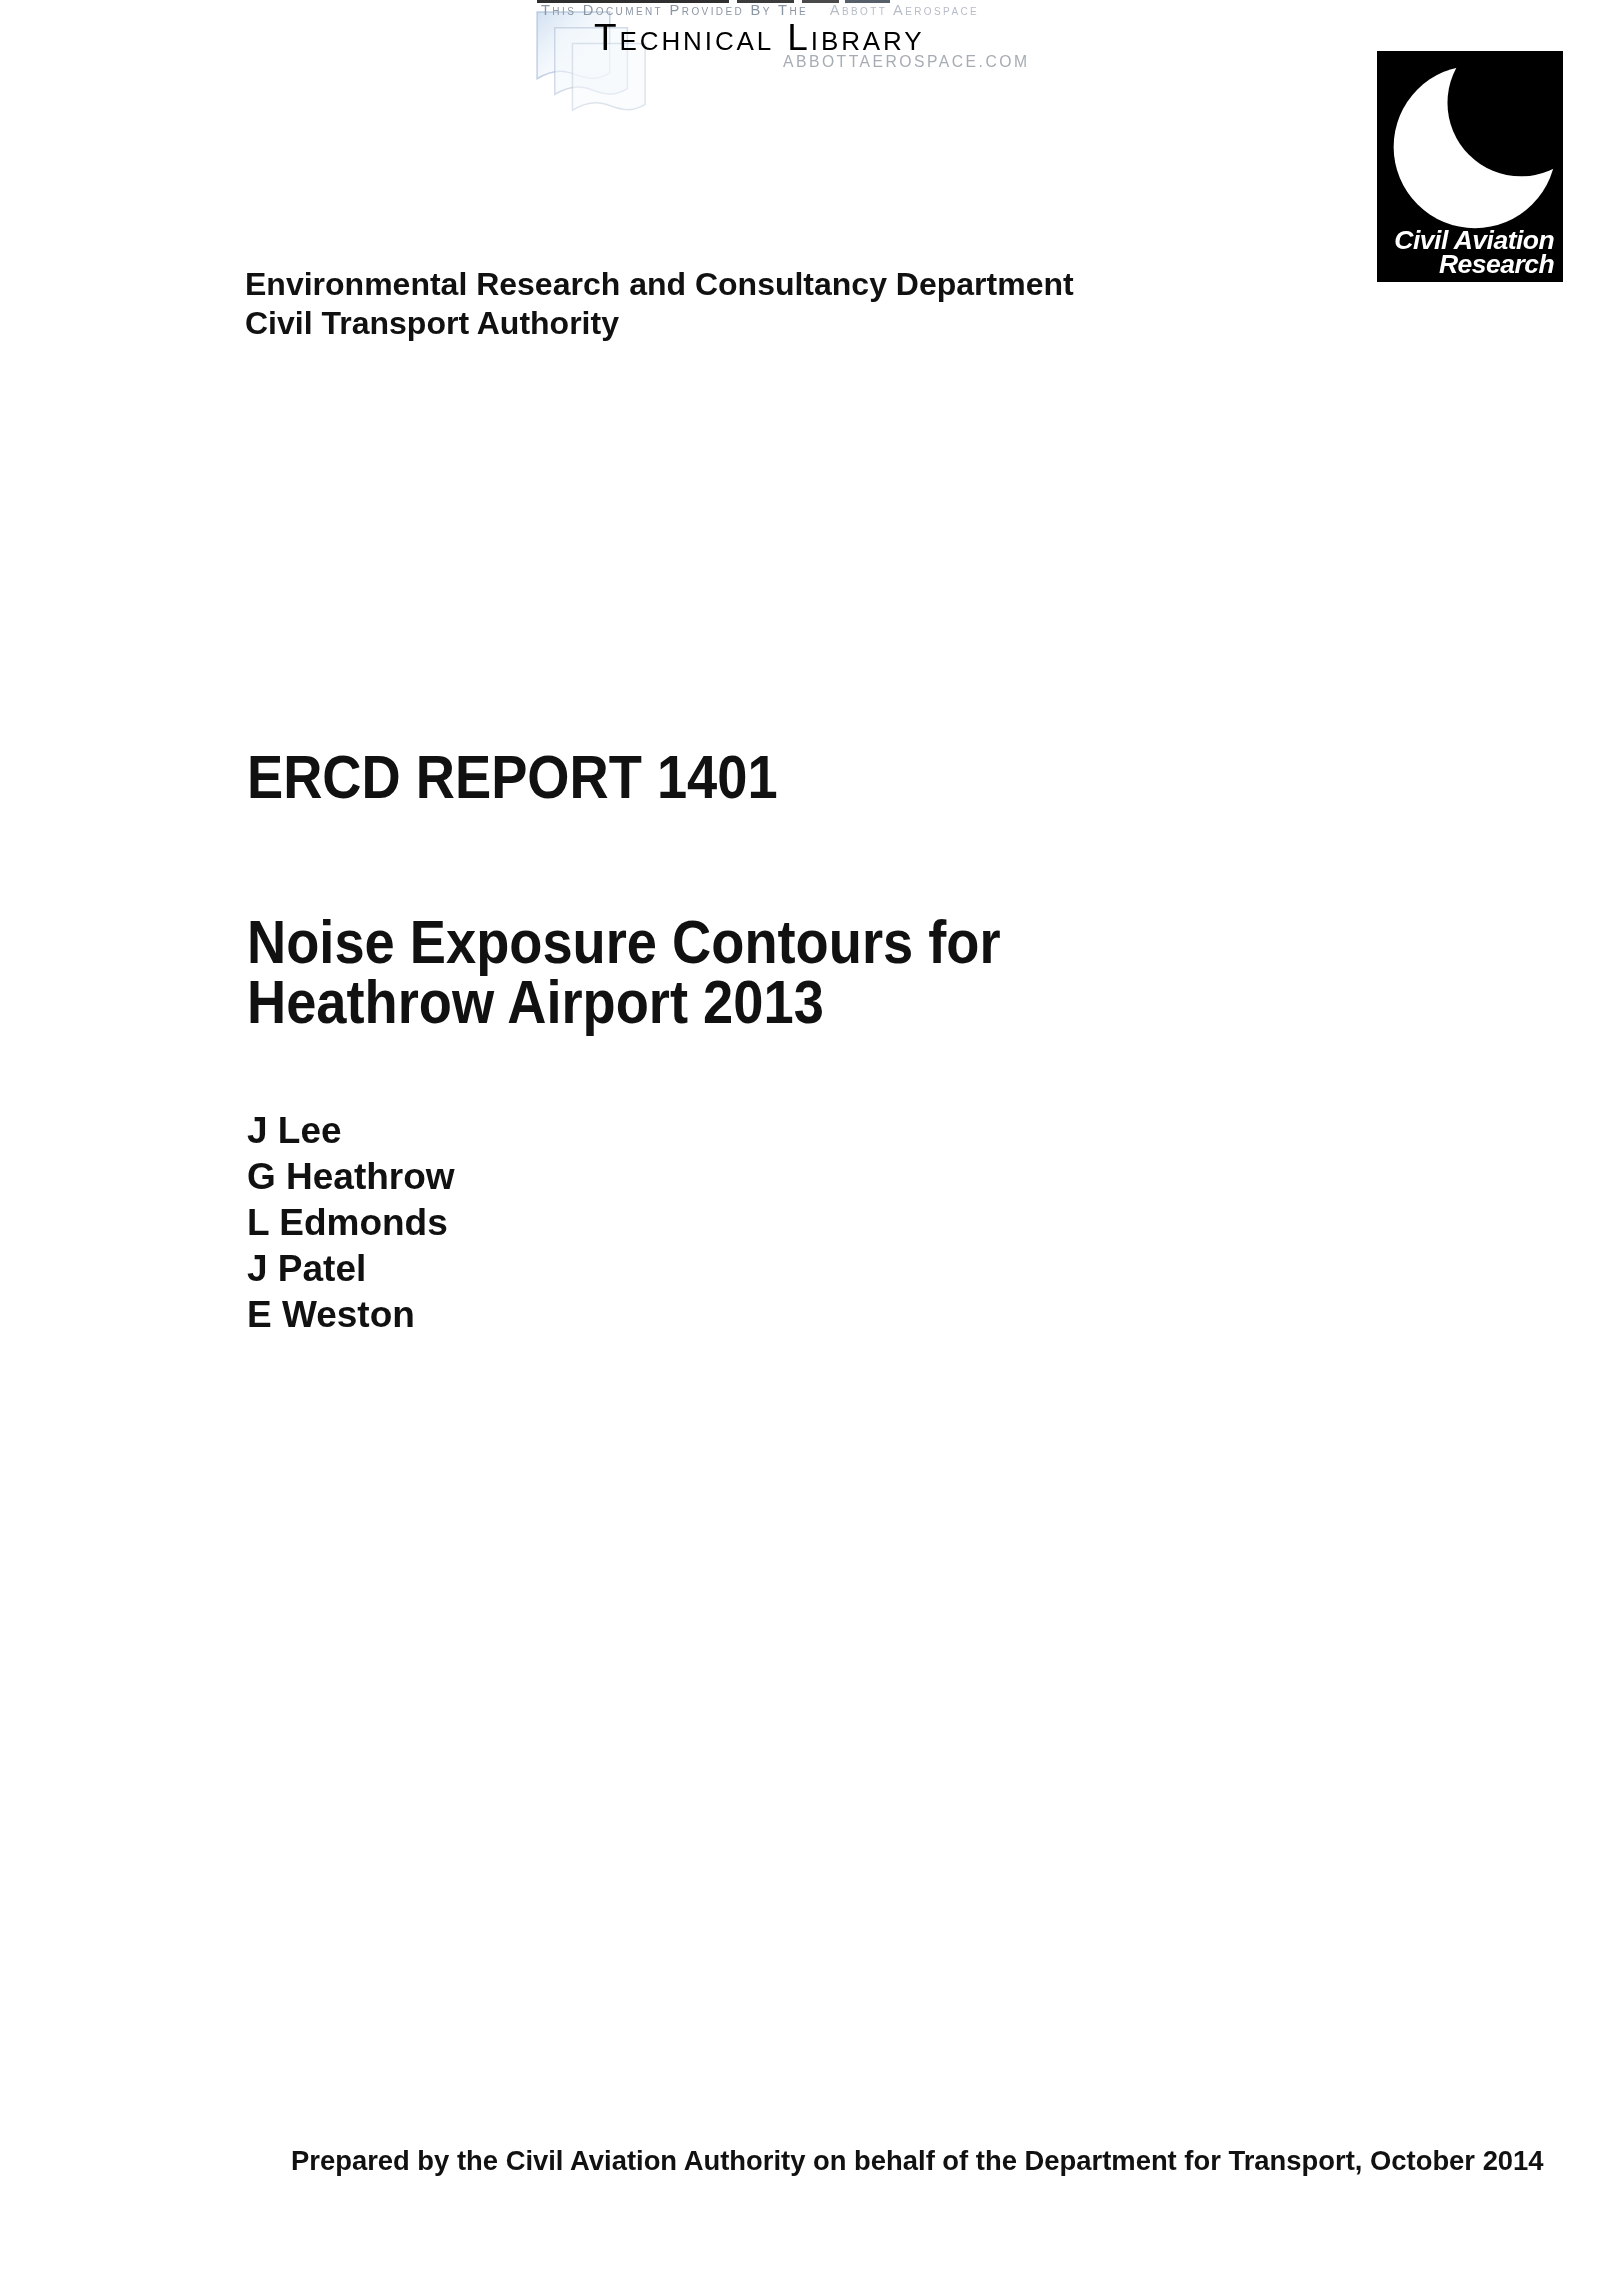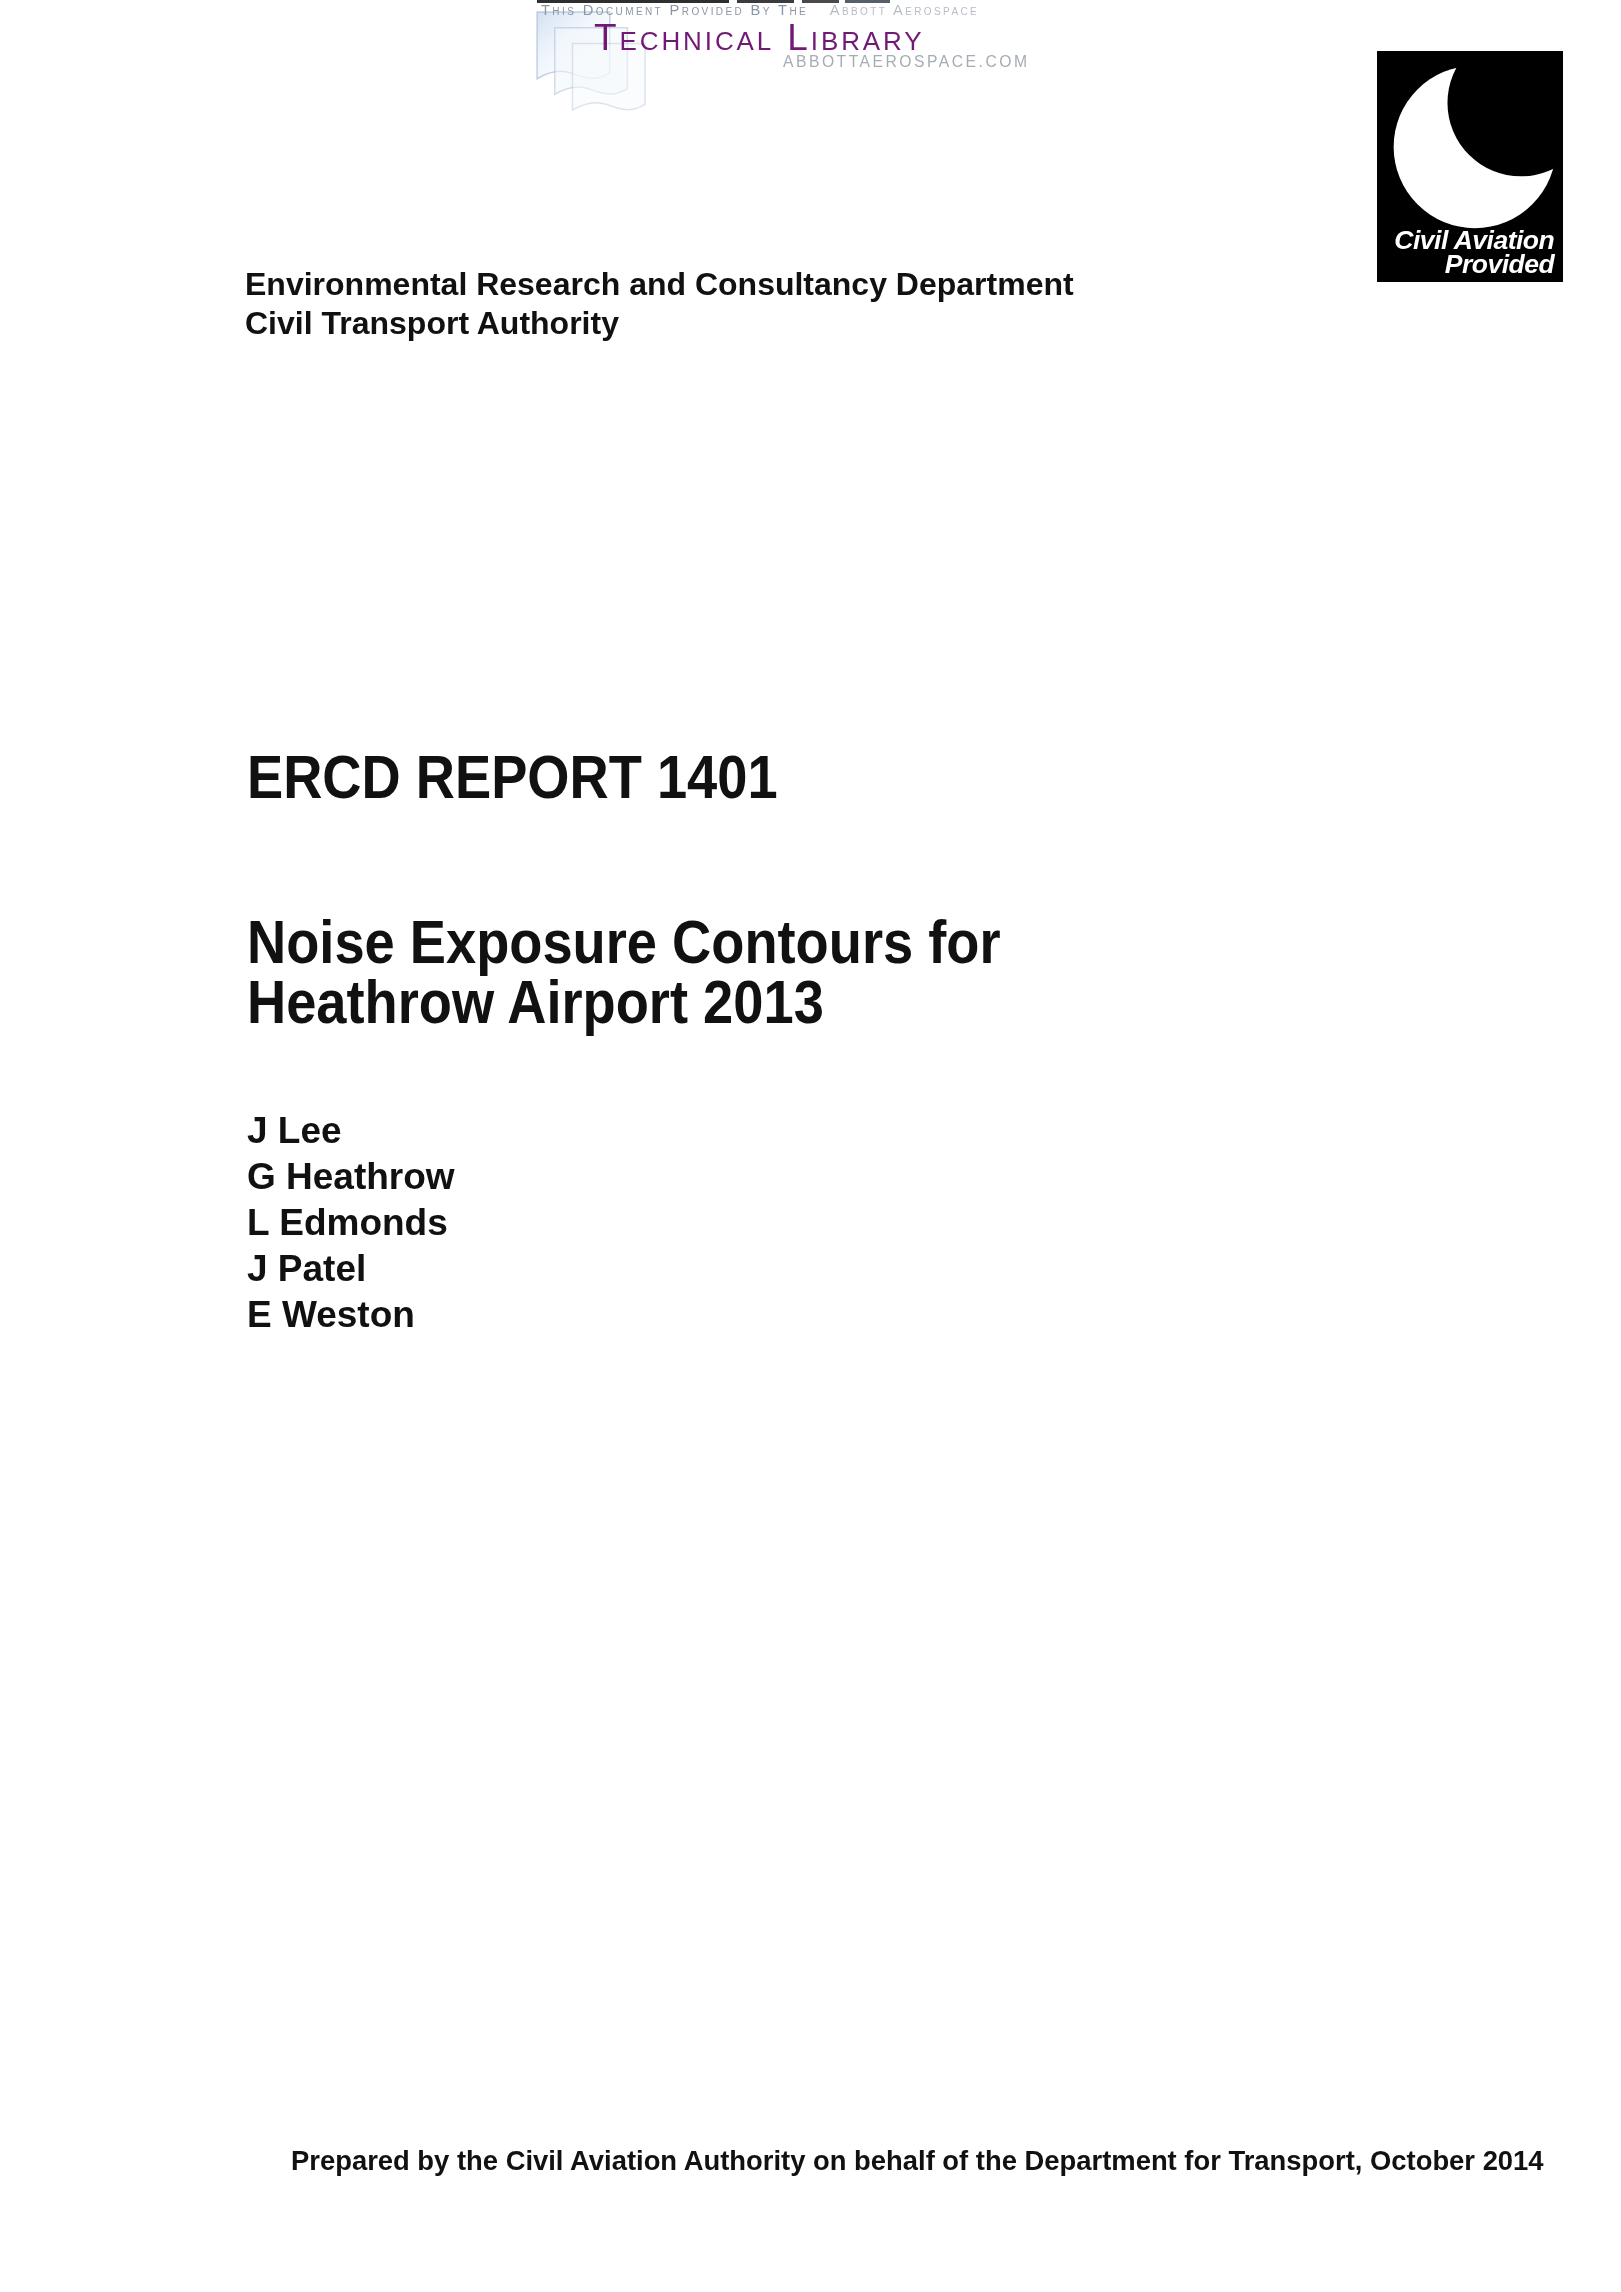--- a/index.html
+++ b/index.html
@@ -23,21 +23,21 @@
   .wm-icon { position:absolute; left:535px; top:9.8px; width:122px; height:110px; }
   .wm-line-a {
     position:absolute; left:541px; top:2px;
     font-variant:small-caps; font-size:14.7px; letter-spacing:2.4px;
     color:#8b96a4; white-space:nowrap;
   }
   .wm-line-a .brand { color:#b7bdc7; margin-left:21.6px; }
   .wm-title {
     position:absolute; left:594px; top:16.7px;
     font-variant:small-caps; font-size:37px; letter-spacing:2.9px;
-    color:#701a75; white-space:nowrap;
+    color:#000000; white-space:nowrap;
   }
   .wm-site {
     position:absolute; left:783px; top:53px;
     font-size:15.7px; letter-spacing:2.5px;
     color:#a6acb4; white-space:nowrap;
   }
 
   
   .caa-logo {
     position:absolute; left:1377px; top:51px;
@@ -108,21 +108,21 @@
   <div class="wm-site">ABBOTTAEROSPACE.COM</div>
 
   <div class="caa-logo">
     <svg width="186" height="231" viewBox="0 0 190 236" xmlns="http://www.w3.org/2000/svg">
       <rect x="0" y="0" width="190" height="236" fill="#000000"></rect>
       <circle cx="100" cy="98" r="83" fill="#ffffff"></circle>
       <circle cx="147" cy="53" r="75" fill="#000000"></circle>
     </svg>
     <div class="logo-text">
       <div>Civil Aviation</div>
-      <div>Provided</div>
+      <div>Research</div>
     </div>
   </div>
 
   <div class="dept">
     <div>Environmental Research and Consultancy Department</div>
     <div>Civil Transport Authority</div>
   </div>
 
   <div class="report-title">
     <span class="condensed">ERCD REPORT 1401</span>

